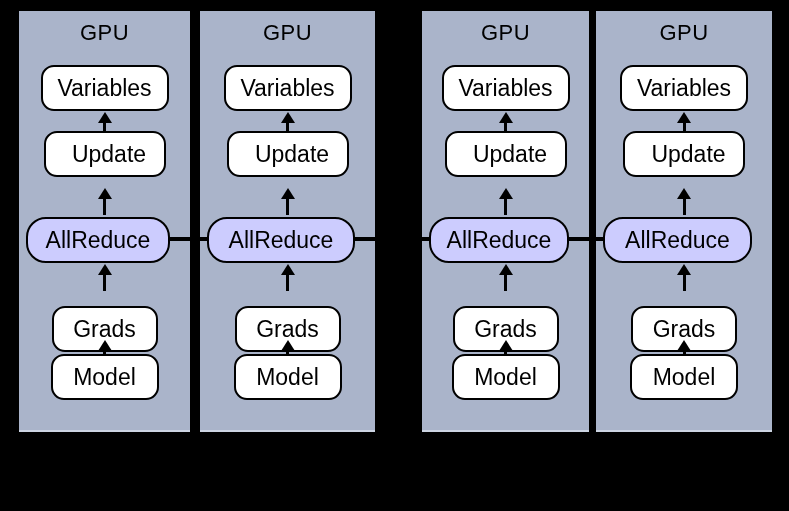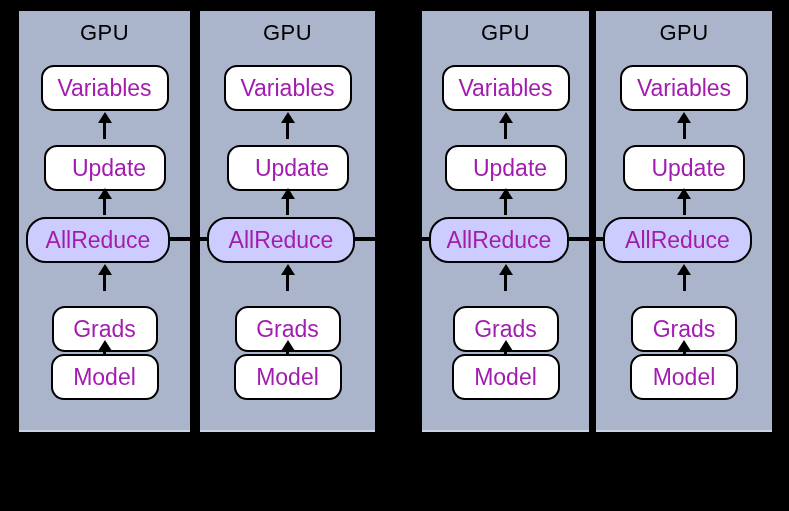--- a/index.html
+++ b/index.html
@@ -27,26 +27,26 @@
   }
   .node{
     position:absolute;
     left:50%;transform:translateX(-50%);
     height:46px;
     box-sizing:border-box;
     background:#fff;
     border:2px solid #000;
     border-radius:13px;
     display:flex;align-items:center;justify-content:center;
-    font-size:23px;color:#a21caf;
+    font-size:23px;color:#000000;
     z-index:2;
     white-space:nowrap;
   }
   .n-variables{top:54px;width:128px;}
-  .n-update  {top:134px;width:122px;padding-left:9px;}
+  .n-update  {top:120px;width:122px;padding-left:9px;}
   .n-allreduce{
     top:206px;left:7px;right:20px;width:auto;transform:none;
     background:#ccccfe;border-radius:20px;
   }
   .n-grads{top:295px;width:106px;}
   .n-model{top:343px;width:108px;}
 
   .arrow{
     position:absolute;
     left:50%;transform:translateX(-50%);

